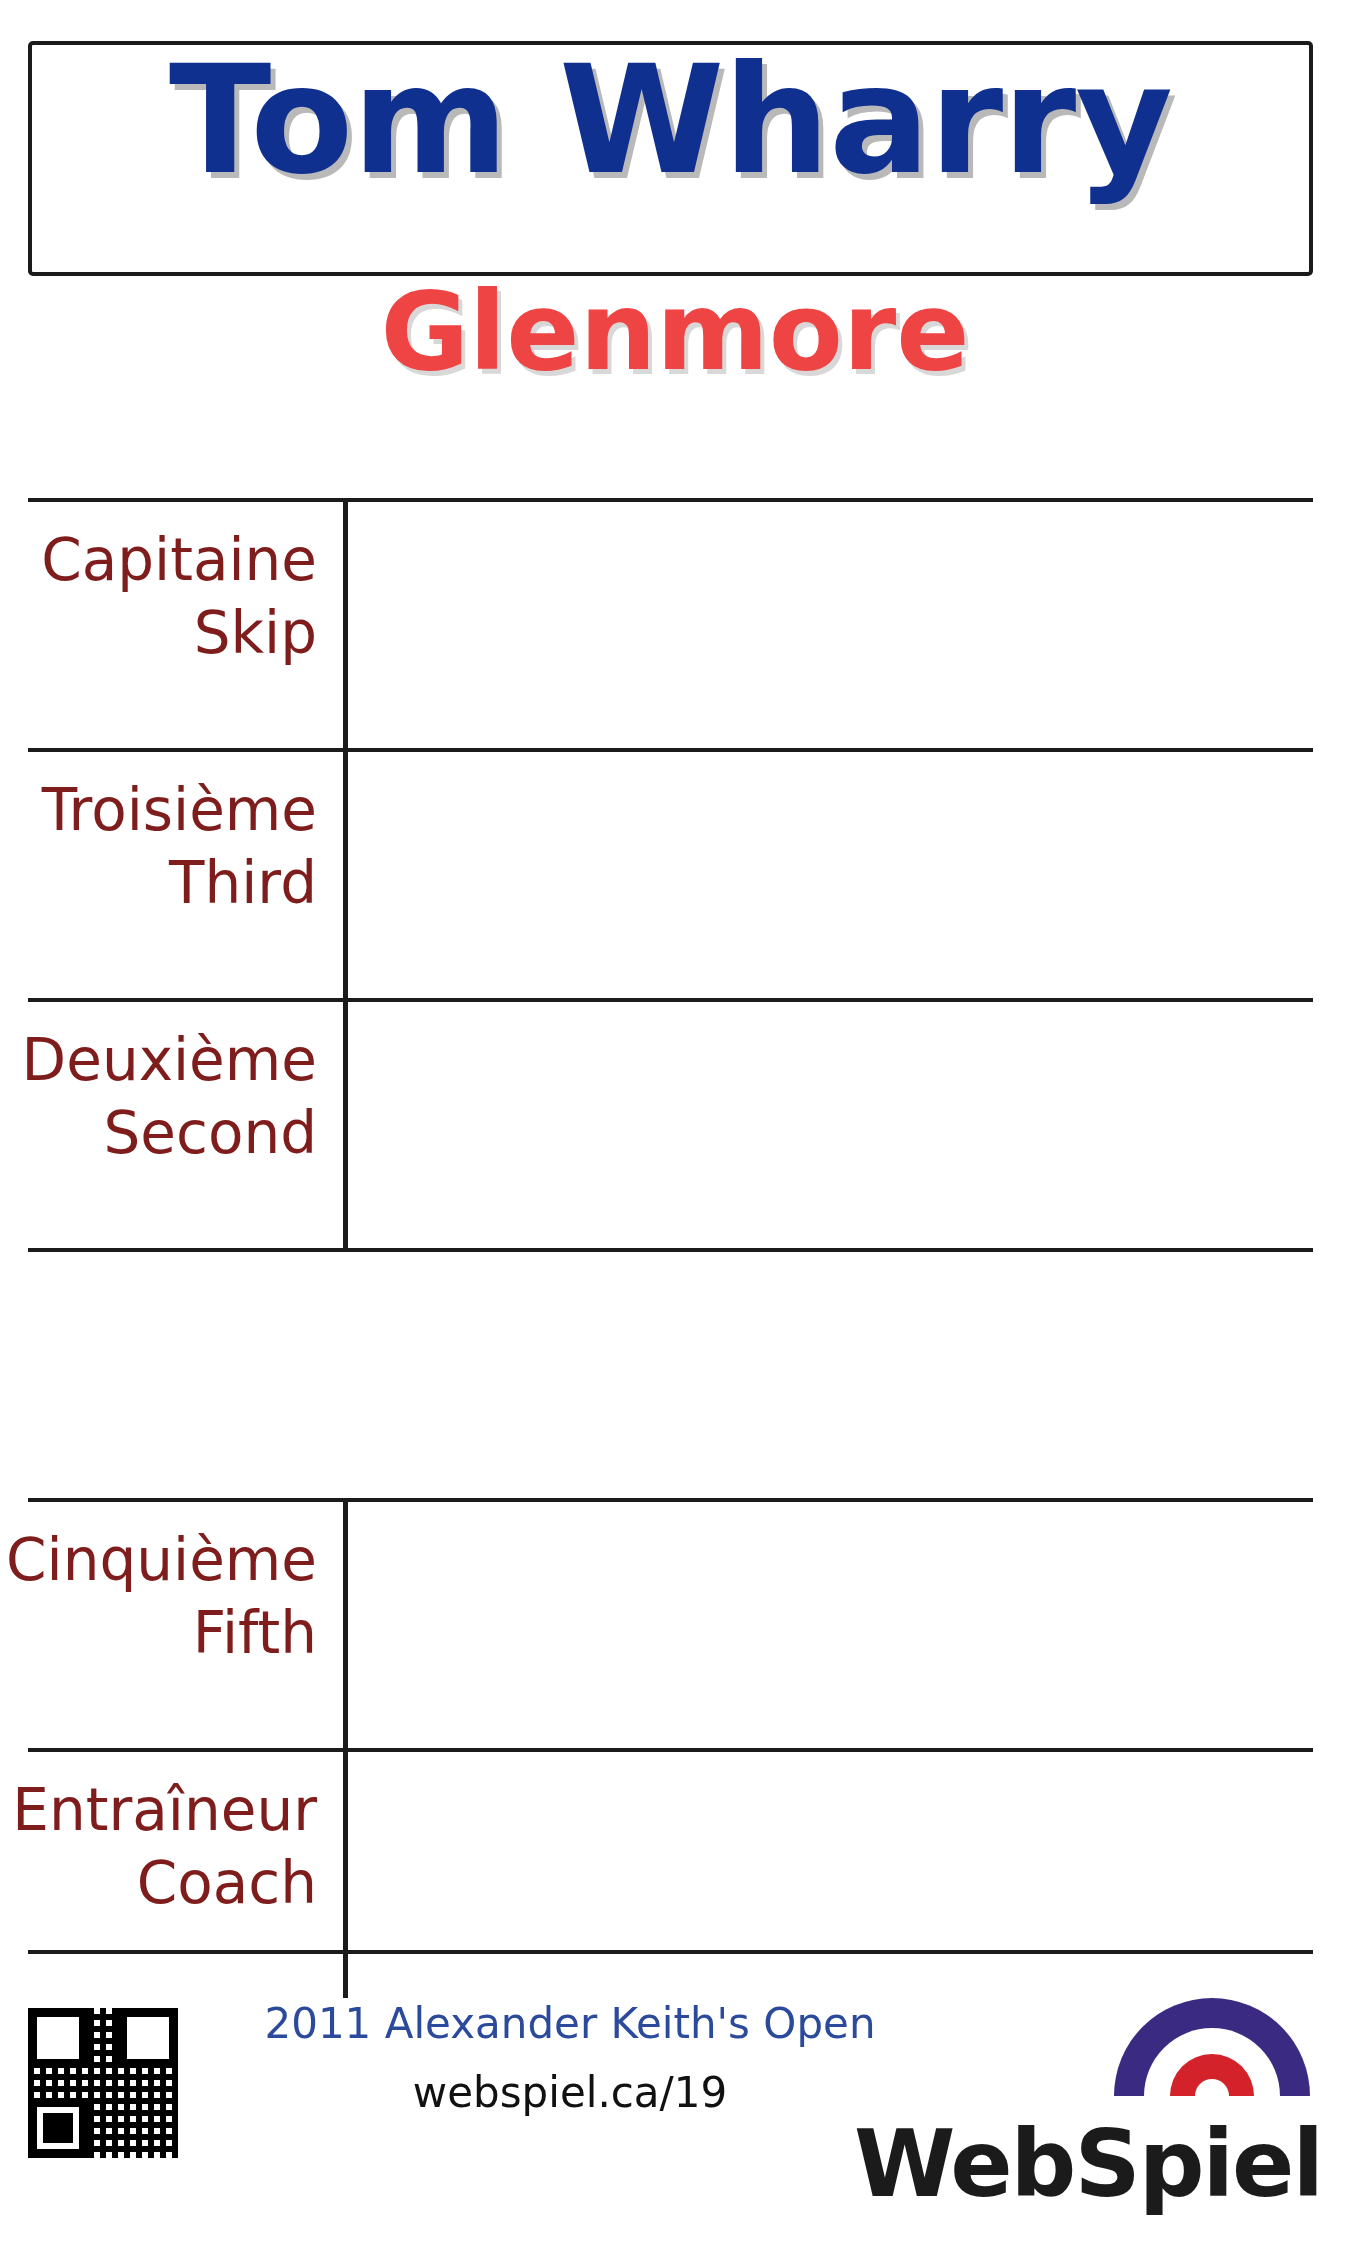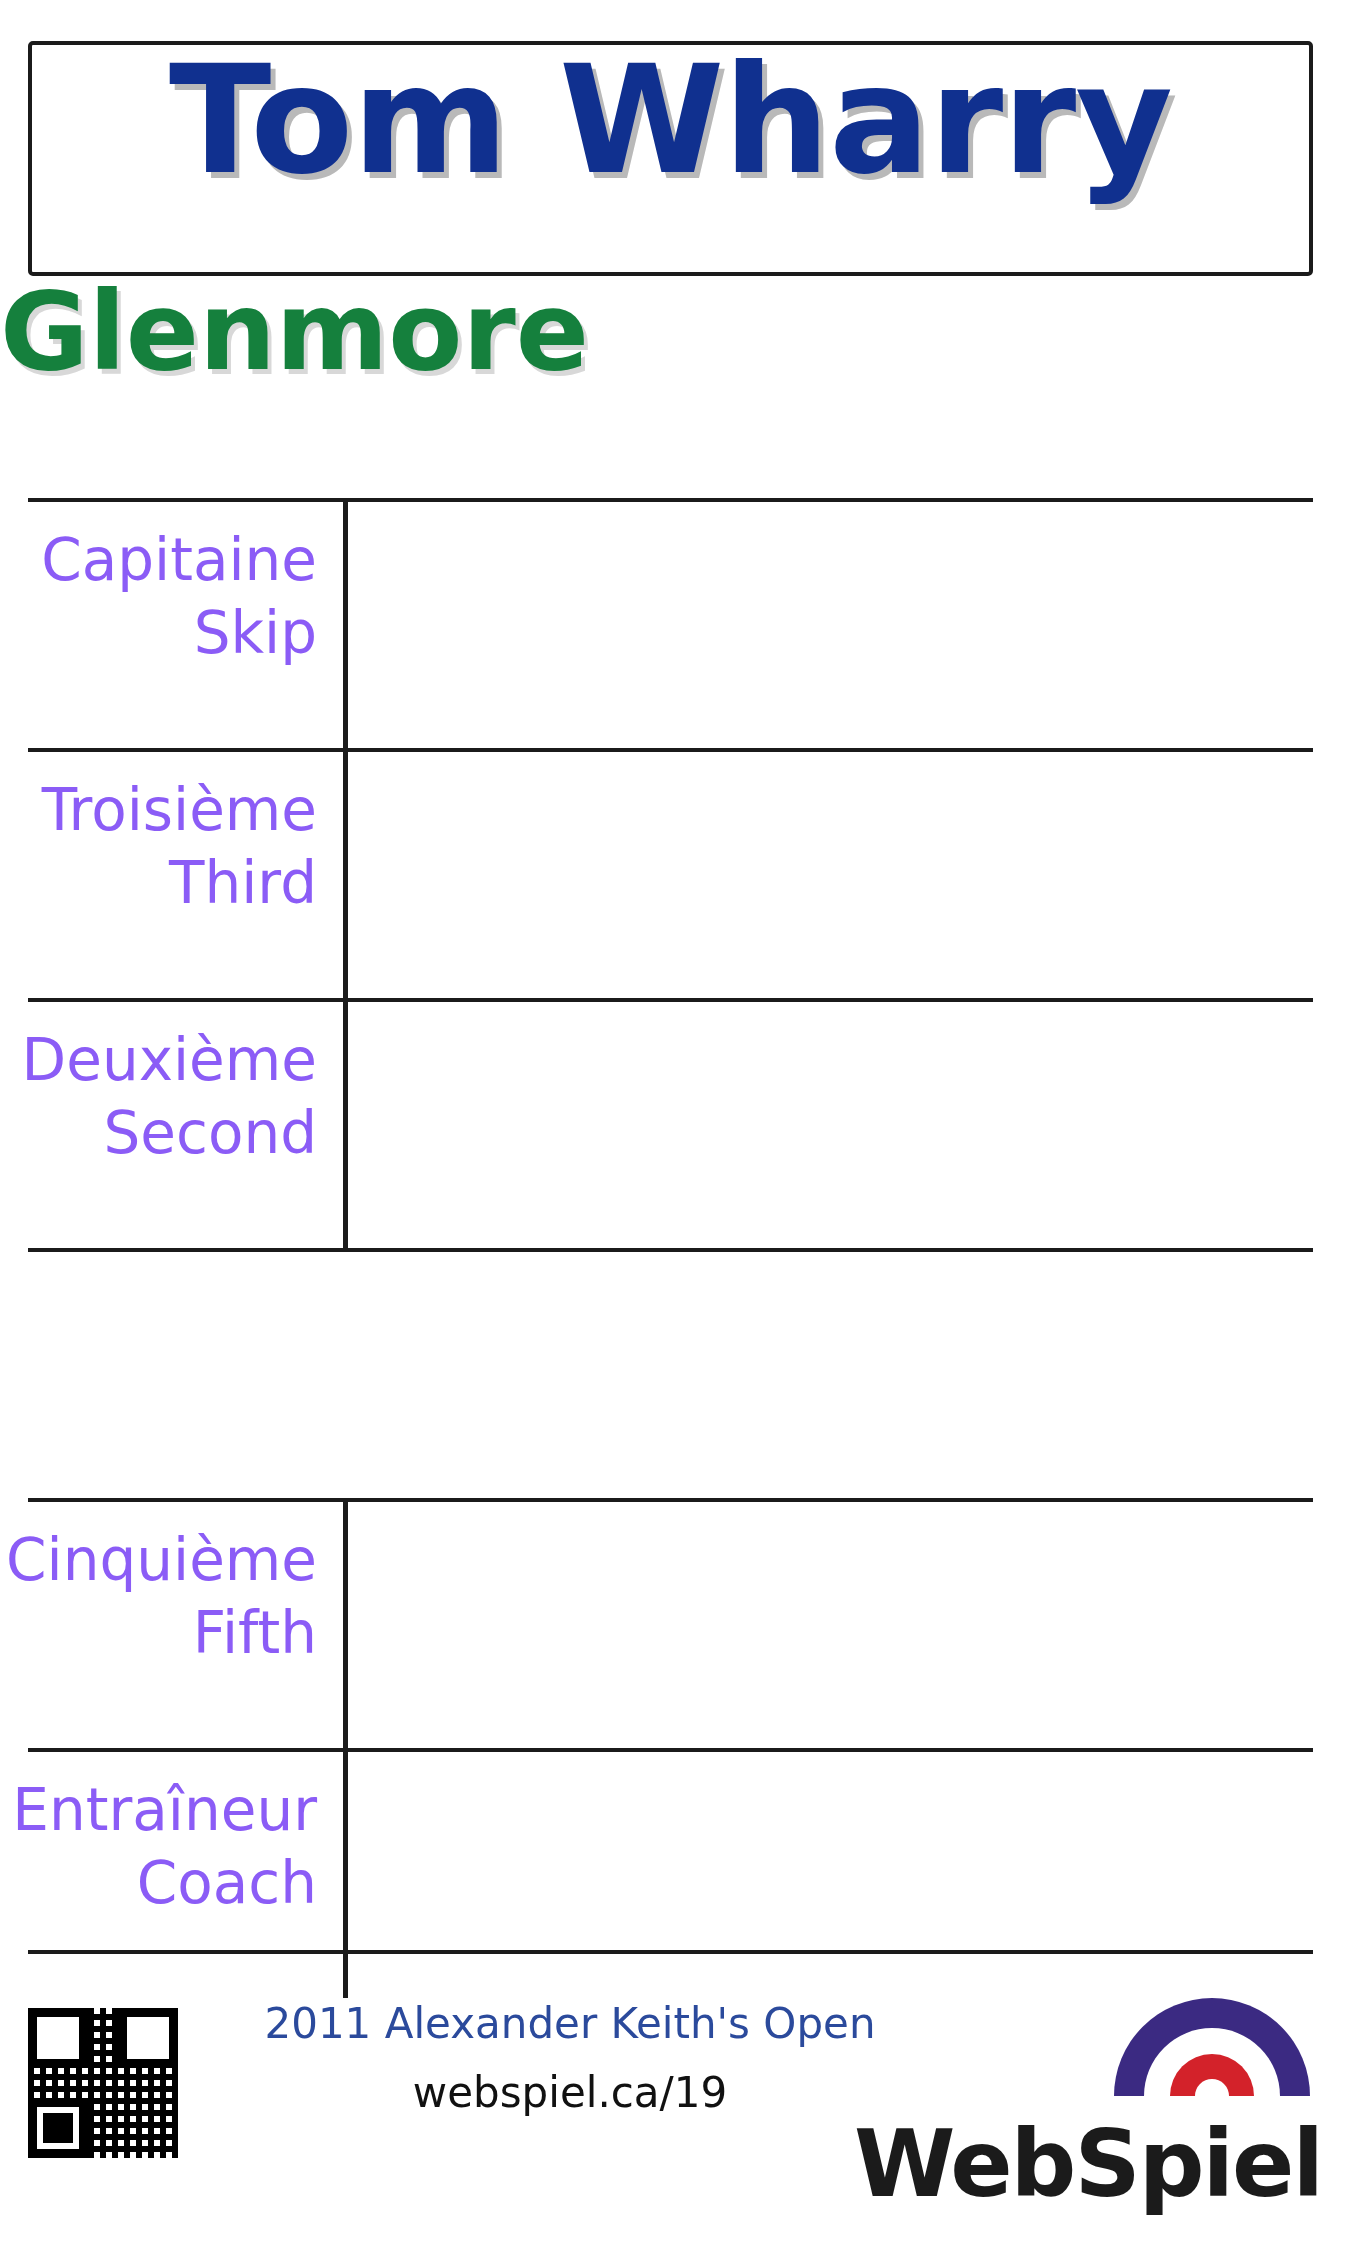--- a/index.html
+++ b/index.html
@@ -44,25 +44,25 @@
     line-height: 1;
     text-shadow: 5px 6px 0 #b9b9b9;
     white-space: nowrap;
   }
 
   .club-name {
     position: absolute;
     left: 0;
     right: 0;
     top: 278px;
-    text-align: left;
+    text-align: center;
     font-family: "DejaVu Sans", sans-serif;
     font-size: 108px;
     font-weight: bold;
-    color: #15803d;
+    color: #ef4444;
     text-shadow: 4px 5px 0 #d8d8d8;
     line-height: 1;
   }
 
   
   .roster {
     position: absolute;
     left: 28px;
     top: 498px;
     width: 1285px;
@@ -82,21 +82,21 @@
     border-right: 5px solid #1b1b1b;
     padding: 22px 26px 0 0;
     display: flex;
     flex-direction: column;
     align-items: flex-end;
     justify-content: flex-start;
   }
   .pos-fr, .pos-en {
     font-family: "DejaVu Sans", sans-serif;
     font-size: 58px;
-    color: #8b5cf6;
+    color: #7f1d1d;
     line-height: 1.25;
     white-space: nowrap;
     text-align: center;
   }
   .name-cell {
     flex: 1;
     box-sizing: border-box;
     padding: 24px 20px;
     font-family: "DejaVu Sans", sans-serif;
     font-size: 62px;

